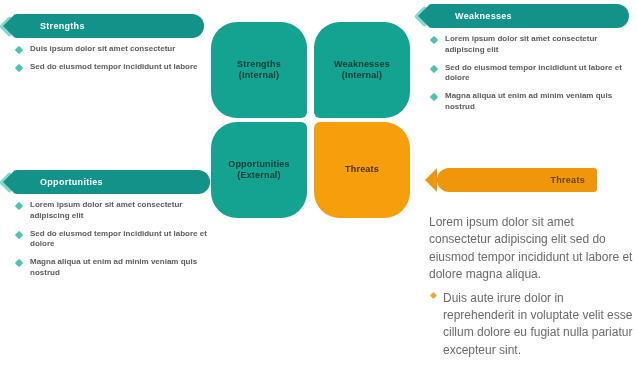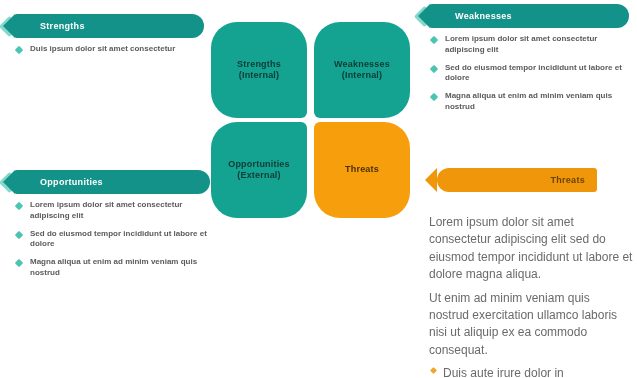--- a/index.html
+++ b/index.html
@@ -182,20 +182,21 @@
 
   </div>
 
   <div class="panel" id="panel-tl">
     <div class="tip-diamond" style="left:-12px;top:5px;"></div>
     <div class="hdr hdr-teal point-right">
       <span>Strengths</span>
     </div>
     <ul class="bullets">
       <li>Duis ipsum dolor sit amet consectetur</li>
+      <li>Sed do eiusmod tempor incididunt ut labore</li>
     </ul>
   </div>
 
   <div class="panel" id="panel-bl">
     <div class="tip-diamond" style="left:-12px;top:5px;"></div>
     <div class="hdr hdr-teal point-right">
       <span>Opportunities</span>
     </div>
     <ul class="bullets">
       <li>Lorem ipsum dolor sit amet consectetur adipiscing elit</li>
@@ -215,18 +216,17 @@
       <li>Magna aliqua ut enim ad minim veniam quis nostrud</li>
     </ul>
   </div>
 
   <div class="panel" id="panel-br">
     <div class="hdr hdr-orange point-left">
       <span>Threats</span>
     </div>
     <div class="para">
       <p>Lorem ipsum dolor sit amet consectetur adipiscing elit sed do eiusmod tempor incididunt ut labore et dolore magna aliqua.</p>
-      <p>Ut enim ad minim veniam quis nostrud exercitation ullamco laboris nisi ut aliquip ex ea commodo consequat.</p>
       <p class="sub">Duis aute irure dolor in reprehenderit in voluptate velit esse cillum dolore eu fugiat nulla pariatur excepteur sint.</p>
     </div>
   </div>
 
 </div>
 
 </body></html>

